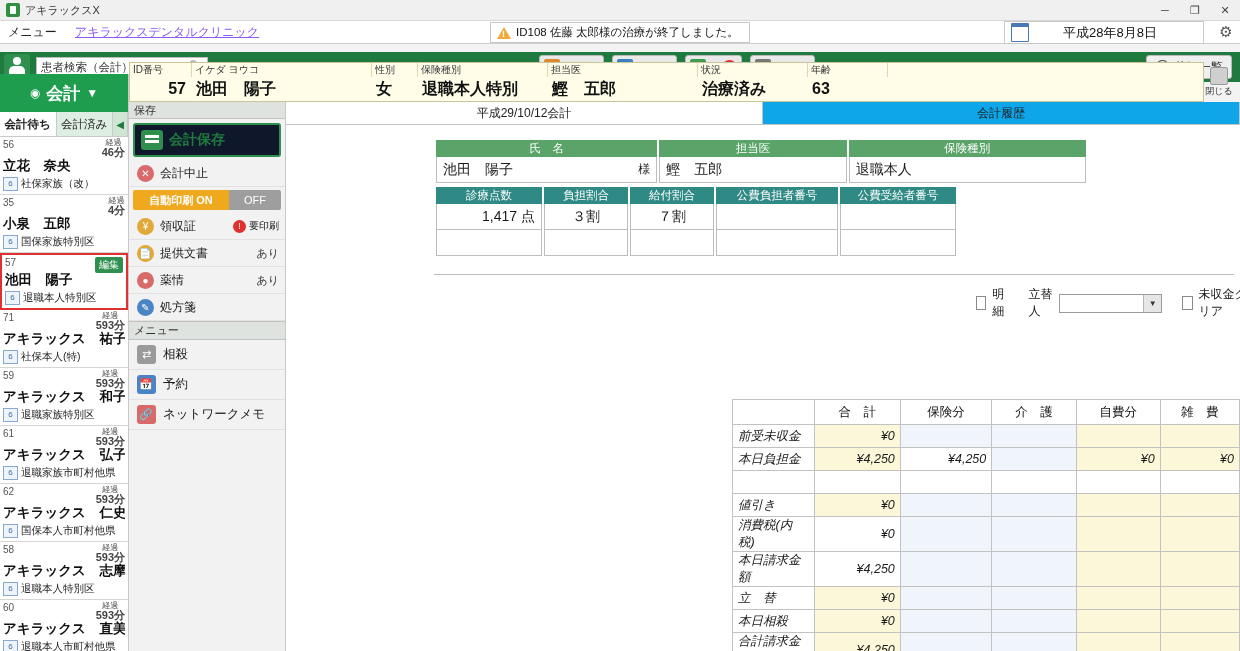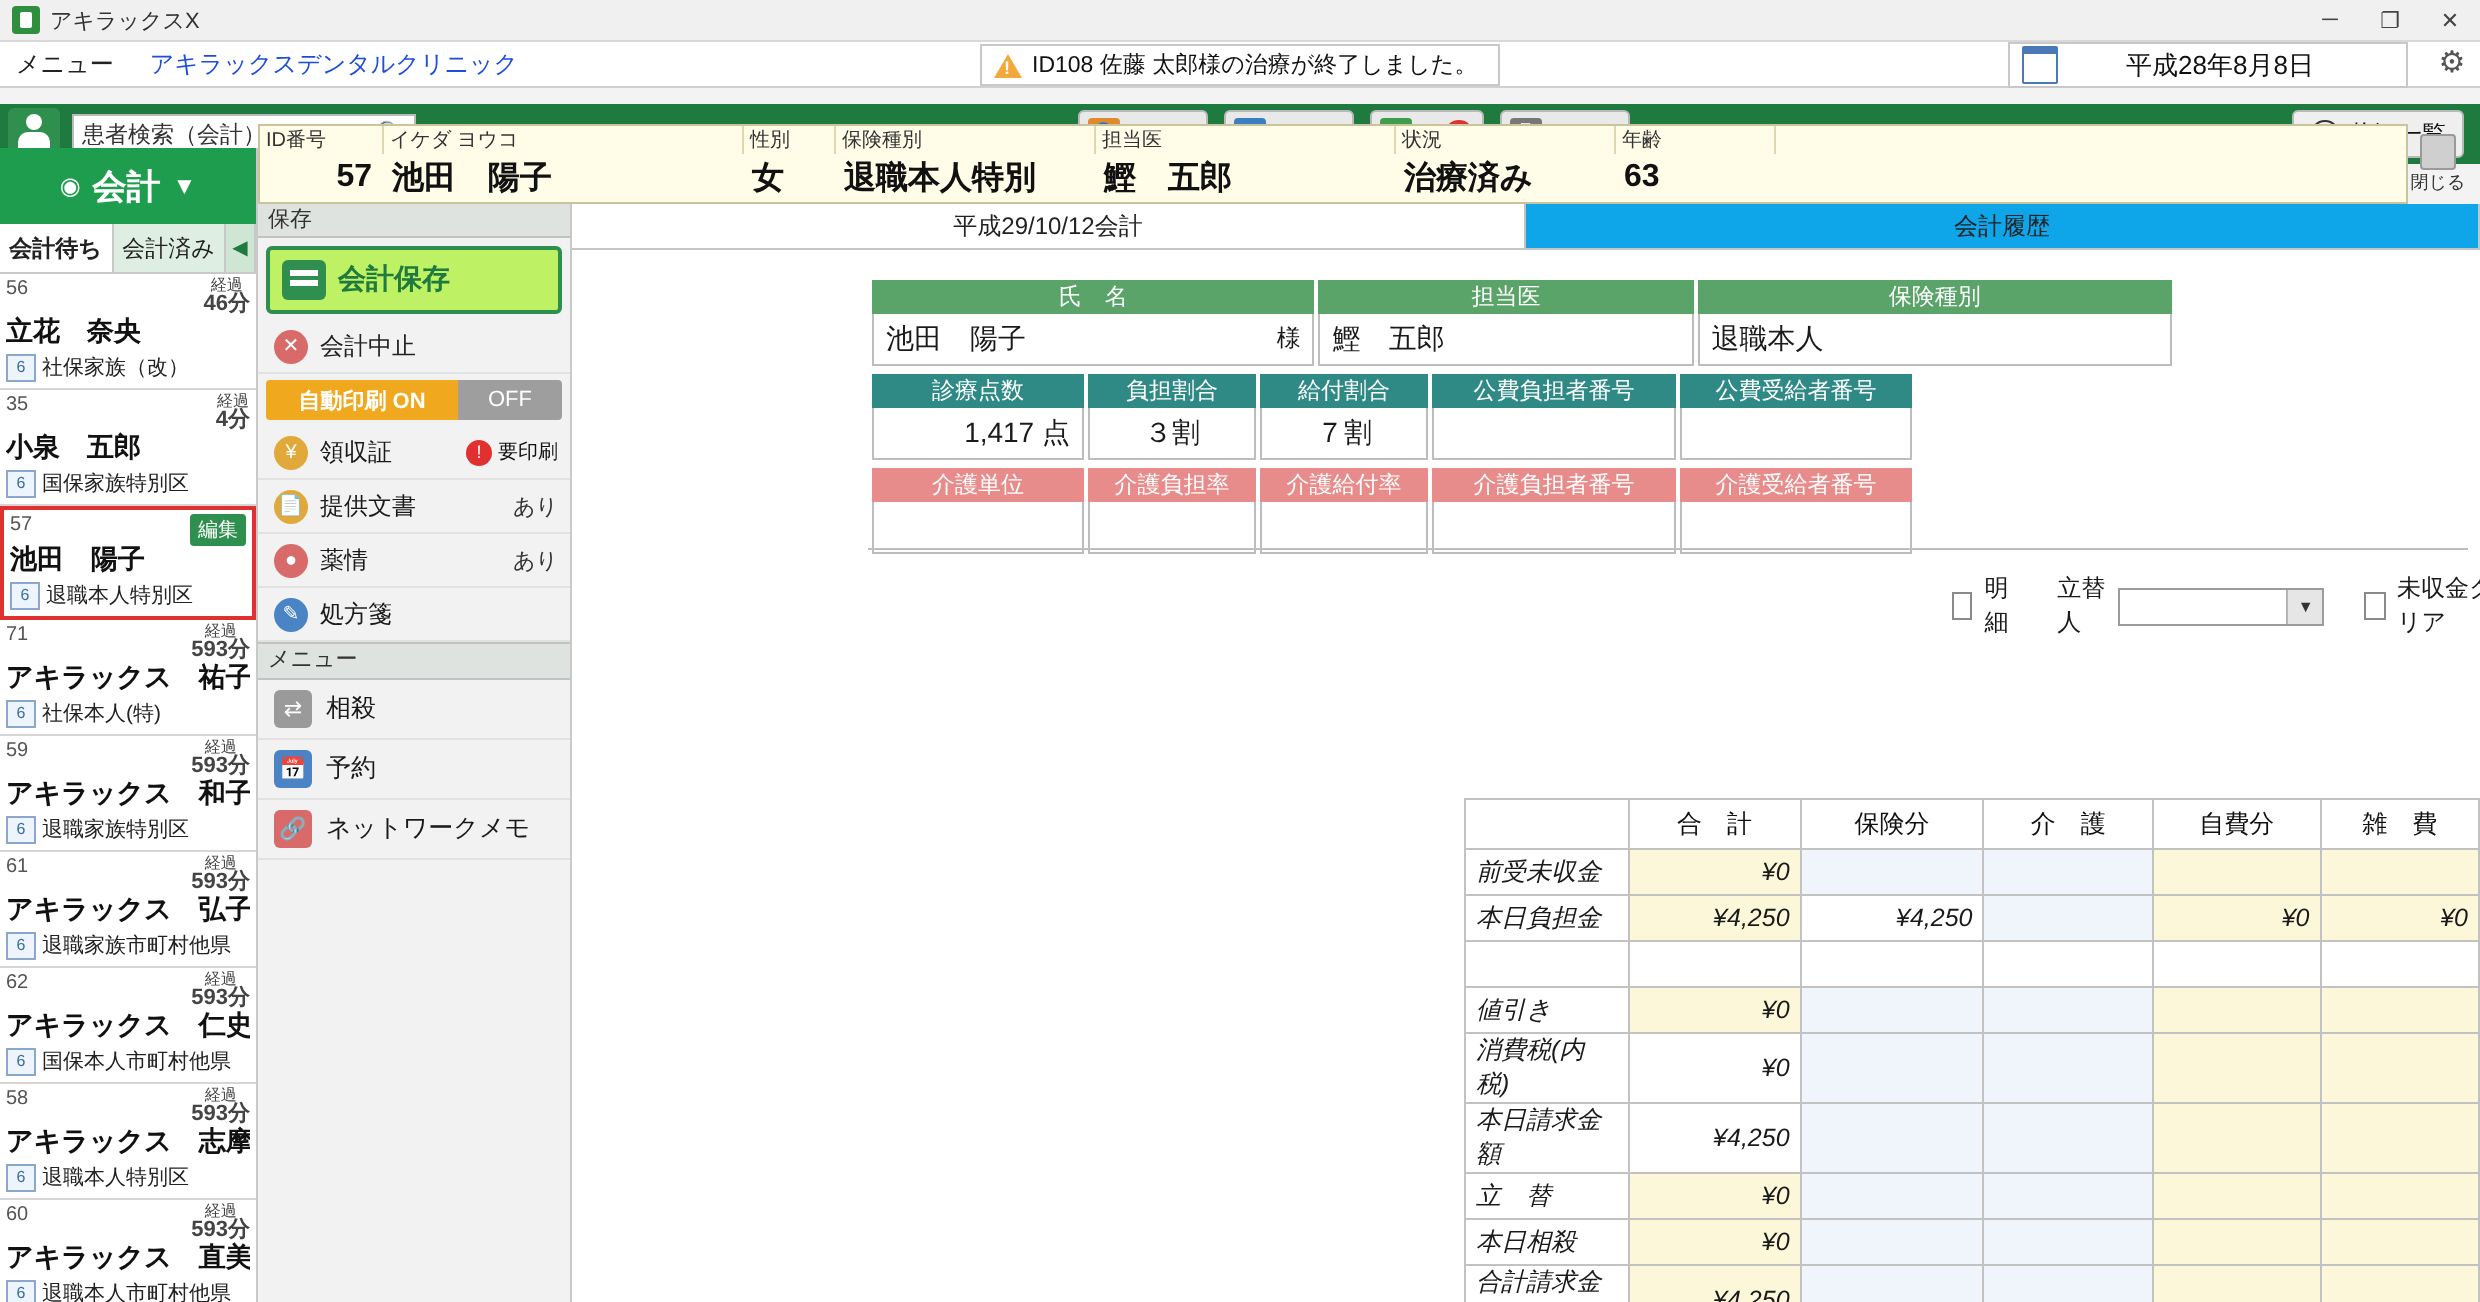--- a/index.html
+++ b/index.html
@@ -15,21 +15,21 @@
   .titlebar{height:20px;background:#f0f0f0;border-bottom:1px solid #d8d8d8;display:flex;align-items:center;}
   .titlebar .tl-icon{width:14px;height:14px;margin:0 5px 0 6px;background:#2f8f3f;border-radius:2px;position:relative;}
   .titlebar .tl-icon:after{content:"";position:absolute;left:4px;top:3px;width:6px;height:8px;background:#fff;border-radius:1px;}
   .titlebar .tl-title{font-size:11px;color:#333;}
   .titlebar .winbtns{margin-left:auto;display:flex;}
   .titlebar .winbtn{width:30px;height:20px;display:flex;align-items:center;justify-content:center;font-size:11px;color:#444;}
 
   
   .menubar{height:22px;background:#ffffff;border-bottom:1px solid #cfcfcf;display:flex;align-items:center;font-size:12px;}
   .menubar .mb-menu{padding:0 10px 0 8px;color:#222;}
-  .menubar .mb-clinic{padding:0 8px;color:#1d4ed8;}
+  .menubar .mb-clinic{padding:0 8px;color:#8b5cf6;text-decoration:underline;}
   .notice{
     position:absolute;left:490px;top:22px;width:260px;height:21px;
     background:#fff;border:1px solid #c8c8c8;display:flex;align-items:center;gap:5px;padding:0 6px;box-sizing:border-box;
   }
   .warn-tri{width:0;height:0;border-left:7px solid transparent;border-right:7px solid transparent;border-bottom:12px solid #f2a93b;position:relative;}
   .warn-tri:after{content:"!";position:absolute;left:-2px;top:2px;font-size:9px;color:#fff;font-weight:bold;}
   .notice .ntxt{font-size:11.5px;color:#111;white-space:nowrap;}
   .datebox{
     position:absolute;right:36px;top:21px;width:200px;height:23px;background:#fff;border:1px solid #c8c8c8;
     display:flex;align-items:center;box-sizing:border-box;
@@ -82,21 +82,21 @@
   .pc-wait b{font-size:11px;}
   .pc-edit{margin-left:auto;background:#2f8f4f;color:#fff;font-size:10px;padding:1px 4px;border-radius:2px;}
   .pc-name{font-size:13.5px;font-weight:bold;color:#111;margin-top:-2px;white-space:nowrap;overflow:hidden;}
   .pc-ins{display:flex;align-items:center;gap:3px;margin-top:2px;}
   .pc-ins .sq{width:13px;height:12px;border:1px solid #8aa8cf;background:#eef4fb;font-size:8px;color:#3a6ea5;display:flex;align-items:center;justify-content:center;}
   .pc-ins .it{font-size:10.5px;color:#222;white-space:nowrap;}
 
   
   .cmdpanel{position:absolute;left:129px;top:102px;width:157px;height:549px;background:#f2f2f2;border-right:1px solid #c9c9c9;box-sizing:border-box;}
   .cp-head{height:16px;background:#dfe3df;border-bottom:1px solid #c2c2c2;font-size:11px;color:#333;padding-left:5px;line-height:16px;}
-  .savebtn{margin:4px;height:34px;background:#bef264;border:2px solid #2f8f4f;border-radius:3px;display:flex;align-items:center;gap:6px;padding-left:6px;box-sizing:border-box;}
+  .savebtn{margin:4px;height:34px;background:#0f172a;border:2px solid #2f8f4f;border-radius:3px;display:flex;align-items:center;gap:6px;padding-left:6px;box-sizing:border-box;}
   .savebtn .ico{width:22px;height:20px;background:#2f8f4f;border-radius:3px;position:relative;}
   .savebtn .ico:after{content:"";position:absolute;left:4px;top:5px;width:14px;height:3px;background:#fff;box-shadow:0 5px 0 #fff;}
   .savebtn .lbl{font-size:14px;font-weight:bold;color:#1f7a3f;}
   .rowbtn{height:26px;display:flex;align-items:center;gap:6px;padding-left:8px;border-bottom:1px solid #e2e2e2;box-sizing:border-box;font-size:12px;color:#222;}
   .cico{width:17px;height:17px;border-radius:50%;display:flex;align-items:center;justify-content:center;font-size:10px;color:#fff;}
   .autoprint{margin:3px 4px;display:flex;height:20px;}
   .ap-on{flex:1;background:#f0a81e;color:#fff;font-size:11px;font-weight:bold;display:flex;align-items:center;justify-content:center;border-radius:2px 0 0 2px;}
   .ap-off{width:52px;background:#9e9e9e;color:#fff;font-size:11px;display:flex;align-items:center;justify-content:center;border-radius:0 2px 2px 0;}
   .subrow{height:27px;display:flex;align-items:center;gap:6px;padding-left:8px;border-bottom:1px solid #e2e2e2;box-sizing:border-box;font-size:12px;}
   .subrow .tag{margin-left:auto;margin-right:6px;font-size:11px;color:#333;}
@@ -445,27 +445,20 @@
         <div class="ig-h teal-h" style="width:116px">公費受給者番号</div>
       </div>
       <div class="ig-row">
         <div class="ig-v" style="width:106px;justify-content:flex-end">1,417 点</div>
         <div class="ig-v" style="width:84px;justify-content:center">３割</div>
         <div class="ig-v" style="width:84px;justify-content:center">７割</div>
         <div class="ig-v" style="width:122px"></div>
         <div class="ig-v" style="width:116px"></div>
       </div>
 
-      <div class="ig-row" style="margin-top:4px">
-        <div class="ig-h pink-h" style="width:106px">介護単位</div>
-        <div class="ig-h pink-h" style="width:84px">介護負担率</div>
-        <div class="ig-h pink-h" style="width:84px">介護給付率</div>
-        <div class="ig-h pink-h" style="width:122px">介護負担者番号</div>
-        <div class="ig-h pink-h" style="width:116px">介護受給者番号</div>
-      </div>
       <div class="ig-row">
         <div class="ig-v" style="width:106px"></div>
         <div class="ig-v" style="width:84px"></div>
         <div class="ig-v" style="width:84px"></div>
         <div class="ig-v" style="width:122px"></div>
         <div class="ig-v" style="width:116px"></div>
       </div>
     </div>
 
     <div class="sep"></div>

